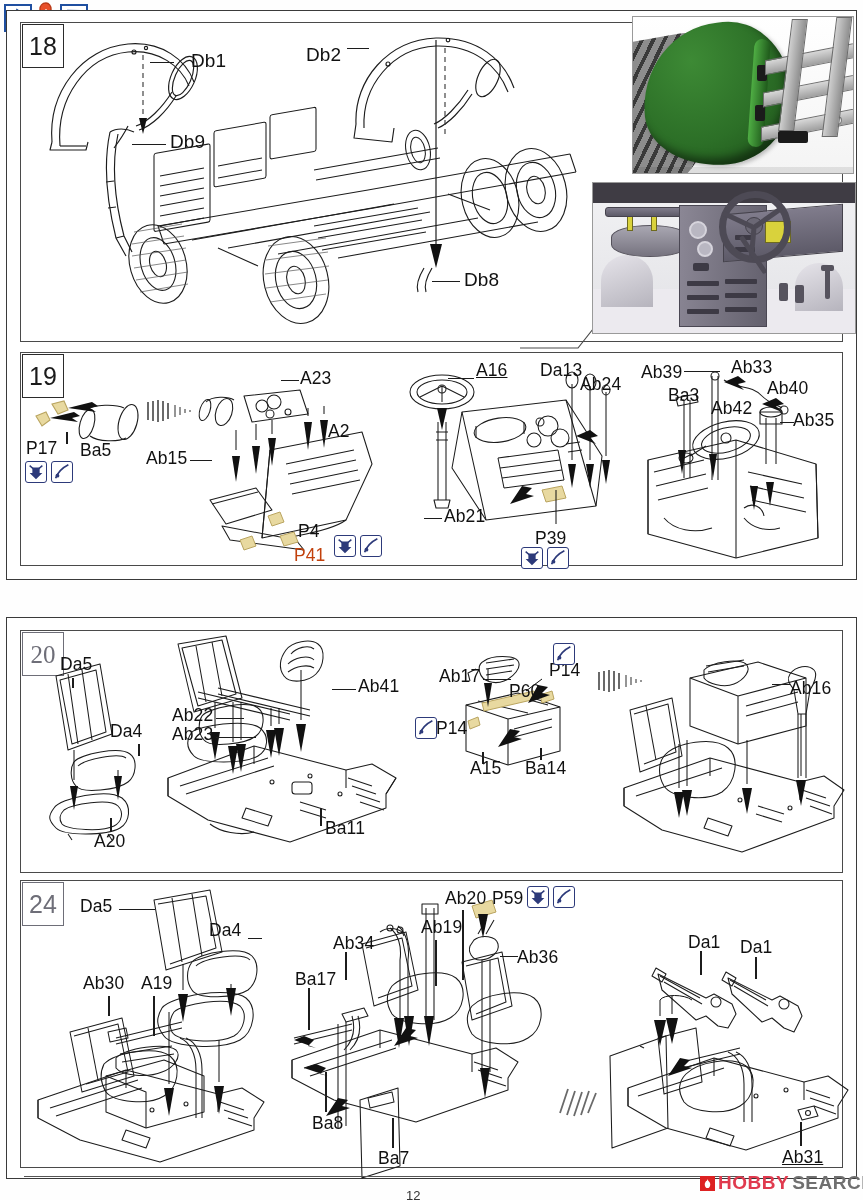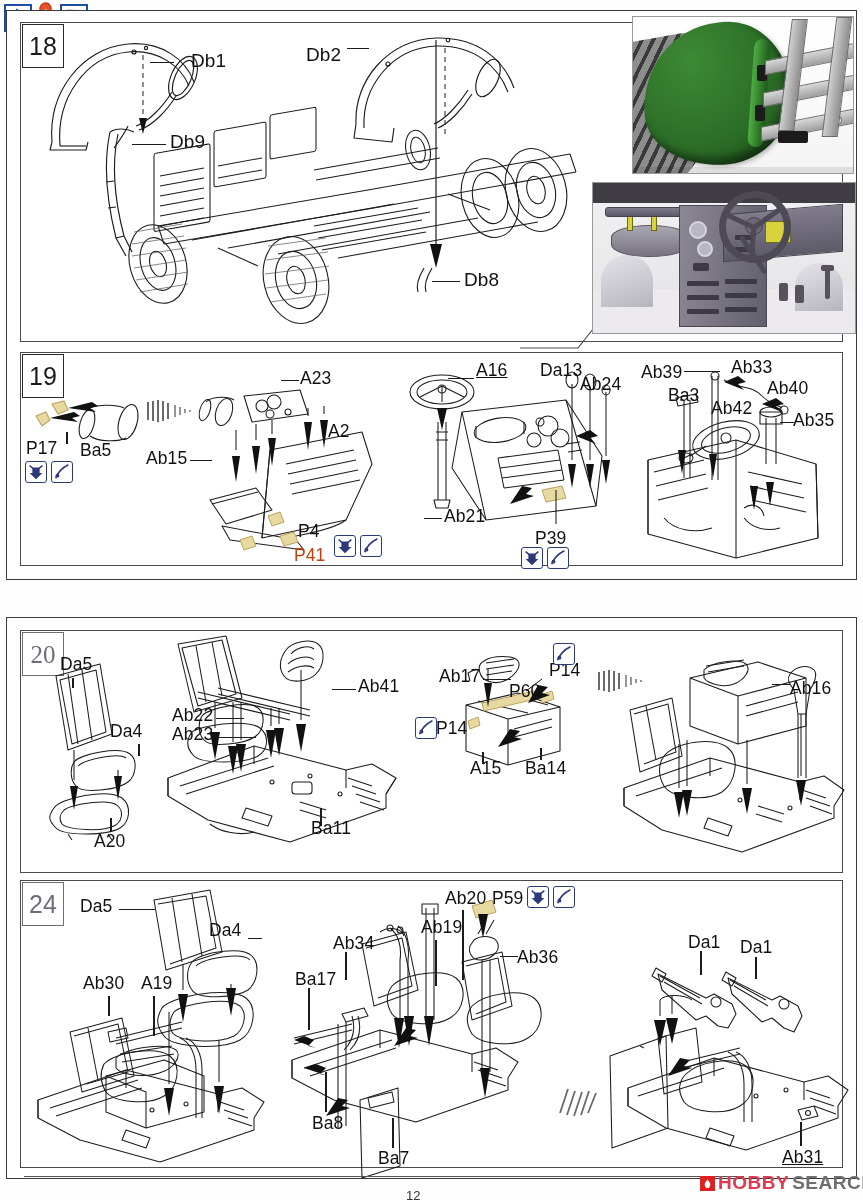--- a/index.html
+++ b/index.html
@@ -597,21 +597,21 @@
       </g>
     </svg>
   </div>
   <div class="lead" style="left:216px;top:718px;width:28px;"></div>
   <div class="lead" style="left:216px;top:737px;width:40px;"></div>
   <div class="lbl" style="left:172px;top:705px;">Ab22</div>
   <div class="lbl" style="left:172px;top:724px;">Ab23</div>
   <div class="lead" style="left:332px;top:689px;width:24px;"></div>
   <div class="lbl" style="left:358px;top:676px;">Ab41</div>
   <div class="lead" style="left:320px;top:808px;width:2px;height:18px;"></div>
-  <div class="lbl" style="left:311px;top:818px;">Ba11</div>
+  <div class="lbl" style="left:325px;top:818px;">Ba11</div>
 
   <div class="draw" style="left:456px;top:655px;">
     <svg width="130" height="130" viewBox="0 0 130 130">
       <g fill="none" stroke="#1c1c1c" stroke-width="1.05" stroke-linejoin="round">
 
         <path d="M28,6 C36,0 58,0 62,6 C66,12 58,22 48,26 C38,30 26,26 24,18 C22,12 24,8 28,6 Z"></path>
         <path d="M30,8 L58,4 M30,14 L58,10 M30,20 L56,16"></path>
         <path d="M20,14 L12,18 L14,26"></path>
 
         <path d="M10,50 L62,38 L104,52 L104,96 L52,110 L10,96 Z"></path>

